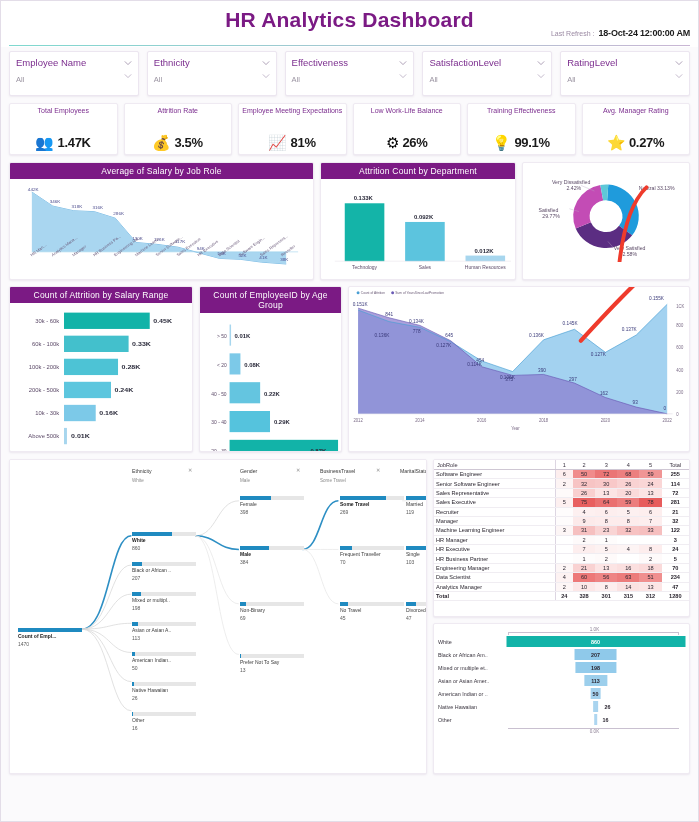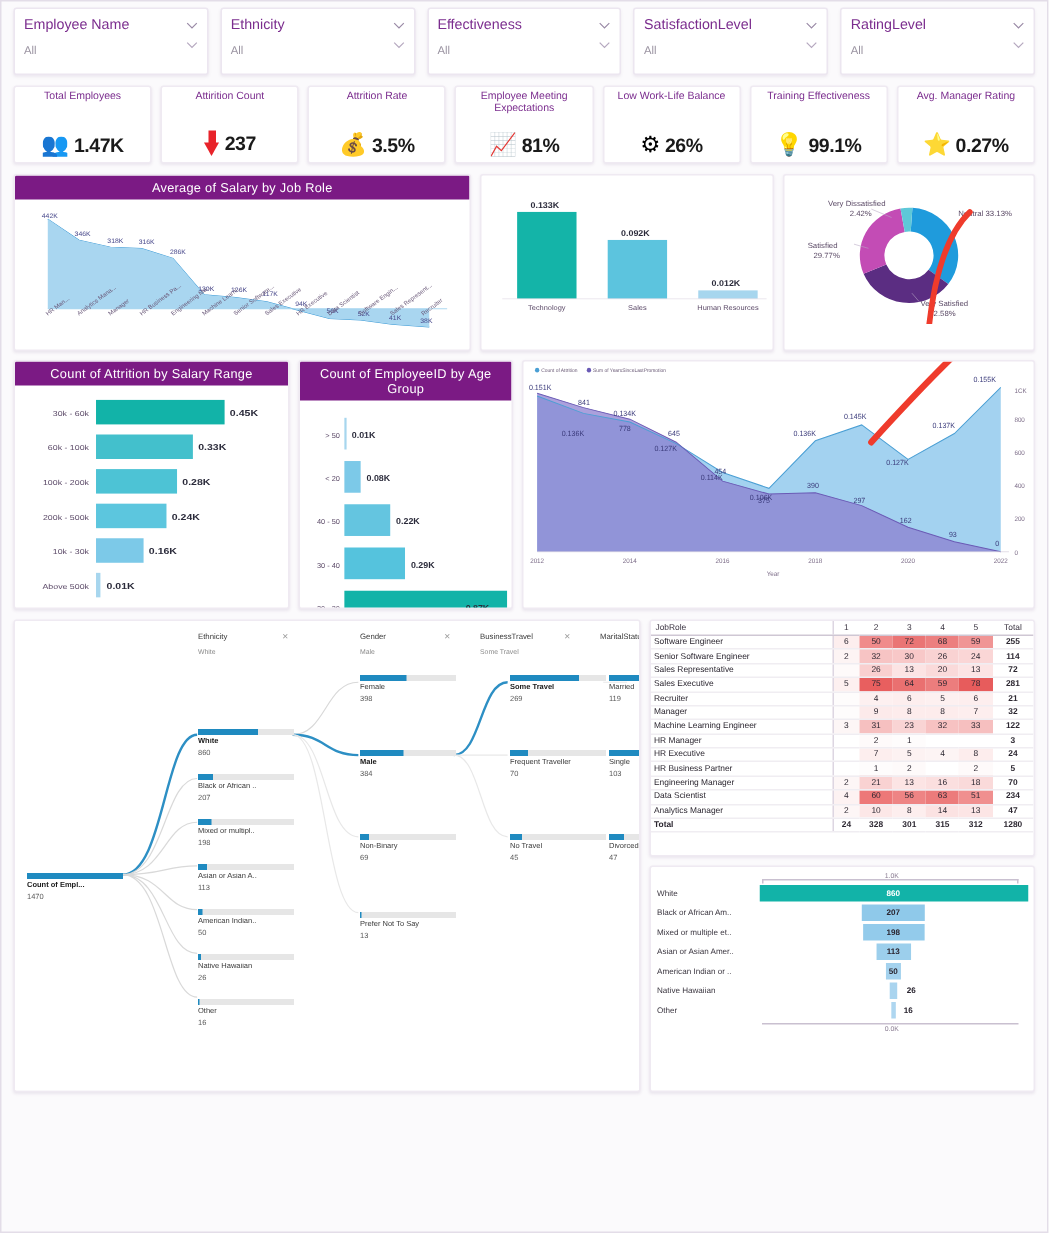--- a/index.html
+++ b/index.html
@@ -106,20 +106,28 @@
   .ethbarwrap { flex: 1; position: relative; height: 11px; }
   .ethbar { position: absolute; left: 50%; top: 0; height: 11px; transform: translateX(-50%);
             display: flex; align-items: center; justify-content: center; }
   .ethval { font-size: 5.4px; color: #2b2631; font-weight: bold; }
 </style>
 </head>
 <body>
 
 <div class="page">
 
+  <div class="header">
+    <div class="dash-title">HR Analytics Dashboard</div>
+    <div class="refresh-wrap">
+      <span class="refresh-lbl">Last Refresh :</span>
+      <span class="refresh-val">18-Oct-24 12:00:00 AM</span>
+    </div>
+    <div class="hr-line"></div>
+  </div>
 
   <div class="slicers">
     <div class="slicer">
       <div class="slicer-row">
         <span class="slicer-title">Employee Name</span>
         <span class="chev">
             <svg viewBox="0 0 10 10">
               <path d="M1 3 L5 7 L9 3" stroke="#9a8aa6" stroke-width="1" fill="none"></path>
             </svg>
           </span>
@@ -206,27 +214,20 @@
       </div>
     </div>
   </div>
 
   <div class="kpis">
     <div class="kpi">
       <div class="kpi-title">Total Employees</div>
       <div class="kpi-body">
         <span class="kpi-icon">👥</span>
         <span class="kpi-val">1.47K</span>
-      </div>
-    </div>
-    <div class="kpi">
-      <div class="kpi-title">Attirition Count</div>
-      <div class="kpi-body">
-        <span class="arrow-down"></span>
-        <span class="kpi-val">237</span>
       </div>
     </div>
     <div class="kpi">
       <div class="kpi-title">Attrition Rate</div>
       <div class="kpi-body">
         <span class="kpi-icon">💰</span>
         <span class="kpi-val">3.5%</span>
       </div>
     </div>
     <div class="kpi">
@@ -297,20 +298,21 @@
             <text class="xlbl" transform="translate(211,83) rotate(-38)">Data Scientist</text>
             <text class="xlbl" transform="translate(232,83) rotate(-38)">Software Engin...</text>
             <text class="xlbl" transform="translate(253,83) rotate(-38)">Sales Represent...</text>
             <text class="xlbl" transform="translate(274,83) rotate(-38)">Recruiter</text>
           </g>
         </svg>
       </div>
     </div>
 
     <div class="card" style="width:196px">
+      <div class="card-hd">Attrition Count by Department</div>
       <div class="plot">
         <svg viewBox="0 0 196 106" preserveAspectRatio="none">
           <rect x="24" y="26" width="40" height="62" fill="#14b4a8"></rect>
           <rect x="85" y="46" width="40" height="42" fill="#5cc4de"></rect>
           <rect x="146" y="82" width="40" height="6" fill="#a7d6ee"></rect>
           <text class="barlbl" x="33" y="23" font-size="5.4">0.133K</text>
           <text class="barlbl" x="94" y="43" font-size="5.4">0.092K</text>
           <text class="barlbl" x="155" y="79" font-size="5.4">0.012K</text>
           <line x1="14" y1="88" x2="192" y2="88" stroke="#e3dde8" stroke-width="0.5"></line>
           <text class="catlbl" x="44" y="96" text-anchor="middle">Technology</text>

